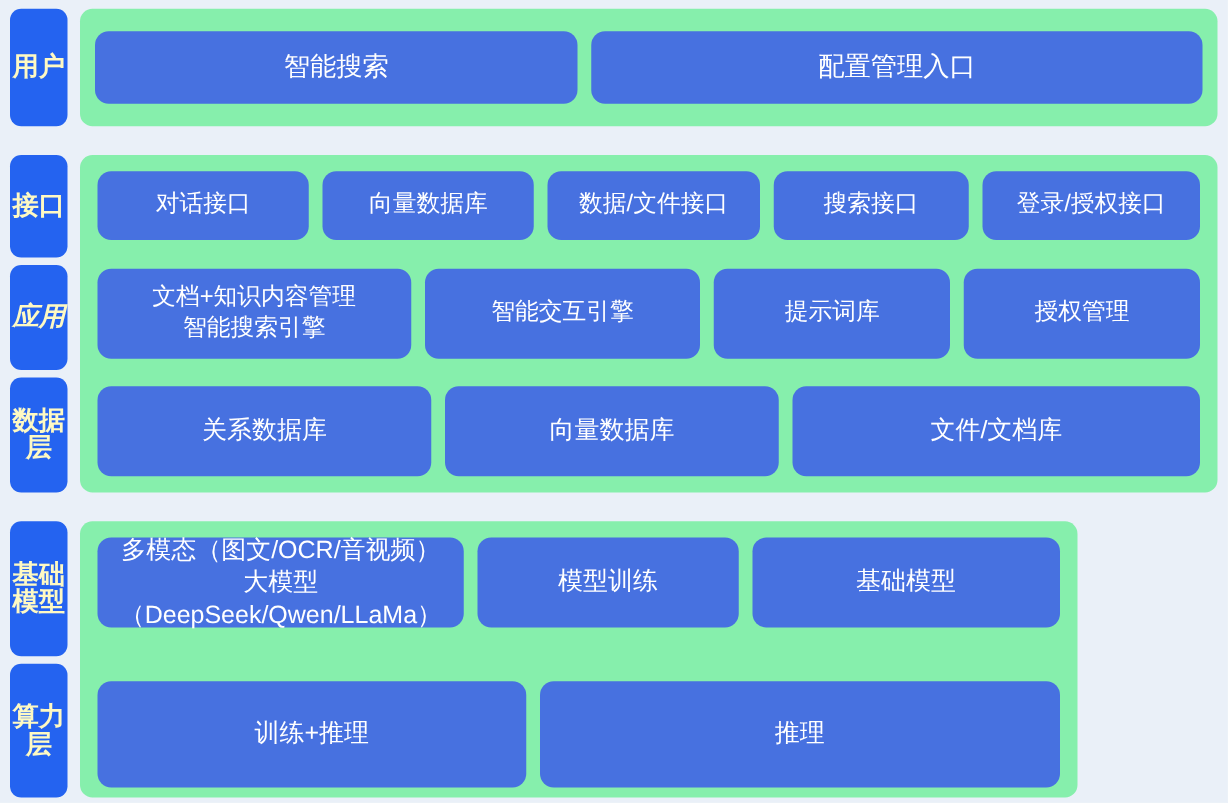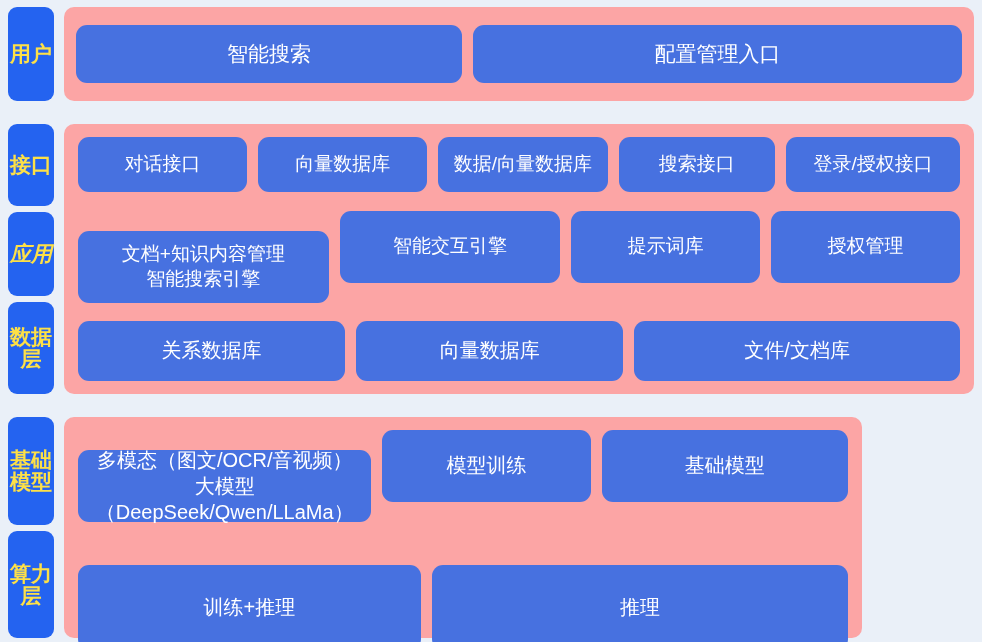--- a/index.html
+++ b/index.html
@@ -27,40 +27,40 @@
   .rail {
     position: relative;
     width: 46px;
     flex: 0 0 46px;
     display: flex;
     flex-direction: column;
   }
   .rail-label {
     background: #2463f0;
     border-radius: 9px;
-    color: #fde047;
+    color: #fef9c3;
     font-size: 21px;
     font-weight: 700;
     line-height: 1.04;
     letter-spacing: 0px;
     display: flex;
     align-items: center;
     justify-content: center;
     text-align: center;
     writing-mode: horizontal-tb;
     box-sizing: border-box;
     padding: 2px 0;
     word-break: break-all;
     width: 46px;
   }
   .rail-gap { flex: 0 0 6px; }
 
   .panel {
     flex: 1 1 auto;
-    background: #fca5a5;
+    background: #86efac;
     border-radius: 10px;
     margin-left: 10px;
     display: flex;
     flex-direction: column;
     justify-content: center;
     box-sizing: border-box;
     padding: 9px 14px;
   }
   .row {
     display: flex;
@@ -92,34 +92,33 @@
   #sec-user .rail-label { height: 94px; }
 
   
   #sec-mid { left: 8px; top: 124px; width: 966px; height: 270px; }
   #sec-mid .panel { padding: 13px 14px; justify-content: space-between; }
   #sec-mid .rail-label.l1 { height: 82px; }
   #sec-mid .rail-label.l2 { height: 84px; font-style: italic; }
   #sec-mid .rail-label.l3 { flex: 1 1 auto; }
   #sec-mid .row-if .card { height: 55px; font-size: 19px; }
   #sec-mid .row-app .card { height: 72px; font-size: 19px; }
-  #sec-mid .row-data .card { height: 60px; font-size: 20px; }
+  #sec-mid .row-data .card { height: 72px; font-size: 20px; }
 
   
   #sec-base { left: 8px; top: 417px; width: 854px; height: 221px; }
   #sec-base .panel { padding: 13px 14px; justify-content: flex-start; gap: 32px; }
   #sec-base .rail-label.b1 { height: 108px; }
   #sec-base .rail-label.b2 { flex: 1 1 auto; }
   #sec-base .row-model .card { height: 72px; font-size: 20px; }
   #sec-base .row-compute .card { height: 85px; font-size: 20px; }
 
   .card.multiline {
     font-size: 18px;
     line-height: 1.30;
-    margin-top: 20px;
   }
 </style>
 </head>
 <body>
 
 <div class="canvas">
 
   <div class="section" id="sec-user">
     <div class="rail">
       <div class="rail-label">用户</div>
@@ -138,21 +137,21 @@
       <div class="rail-gap"></div>
       <div class="rail-label l2">应用</div>
       <div class="rail-gap"></div>
       <div class="rail-label l3">数据层</div>
     </div>
     <div class="panel">
 
       <div class="row row-if">
         <div class="card" style="flex:1.0">对话接口</div>
         <div class="card" style="flex:1.0">向量数据库</div>
-        <div class="card" style="flex:1.0">数据/向量数据库</div>
+        <div class="card" style="flex:1.0">数据/文件接口</div>
         <div class="card" style="flex:0.92">搜索接口</div>
         <div class="card" style="flex:1.03">登录/授权接口</div>
       </div>
 
       <div class="row row-app">
         <div class="card multiline" style="flex:1.35">文档+知识内容管理
 智能搜索引擎</div>
         <div class="card" style="flex:1.18">智能交互引擎</div>
         <div class="card" style="flex:1.0">提示词库</div>
         <div class="card" style="flex:1.0">授权管理</div>

